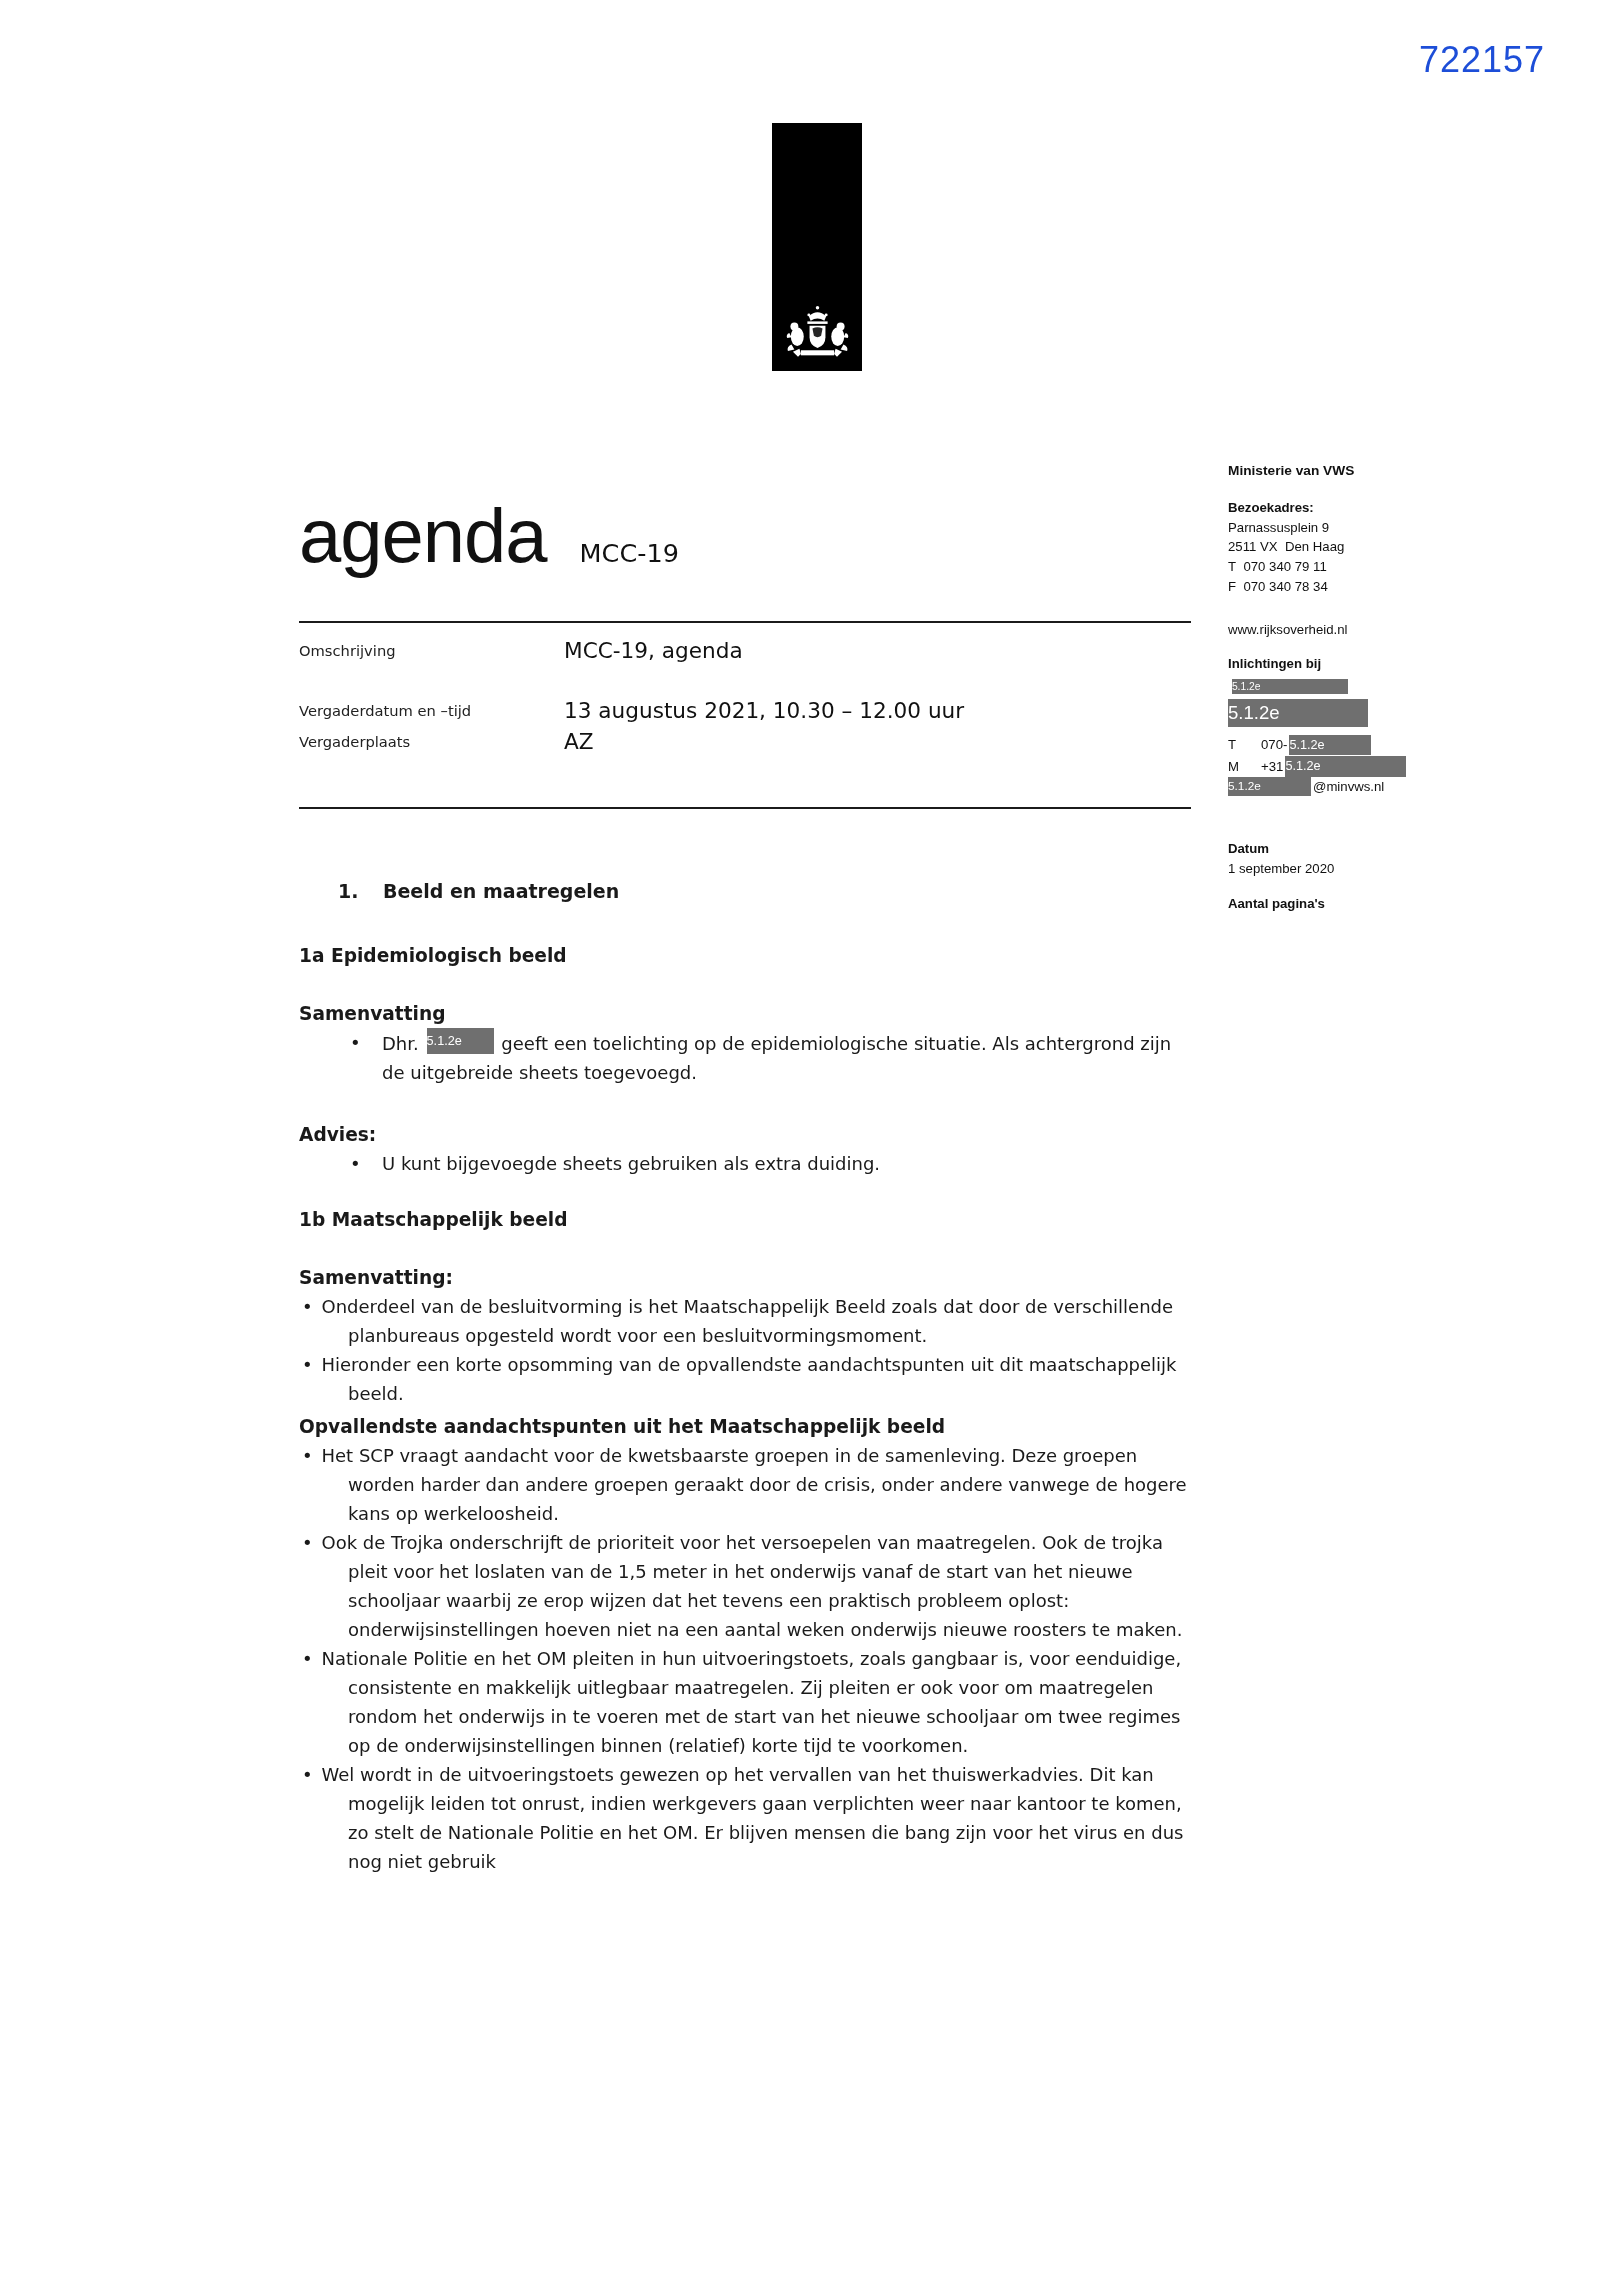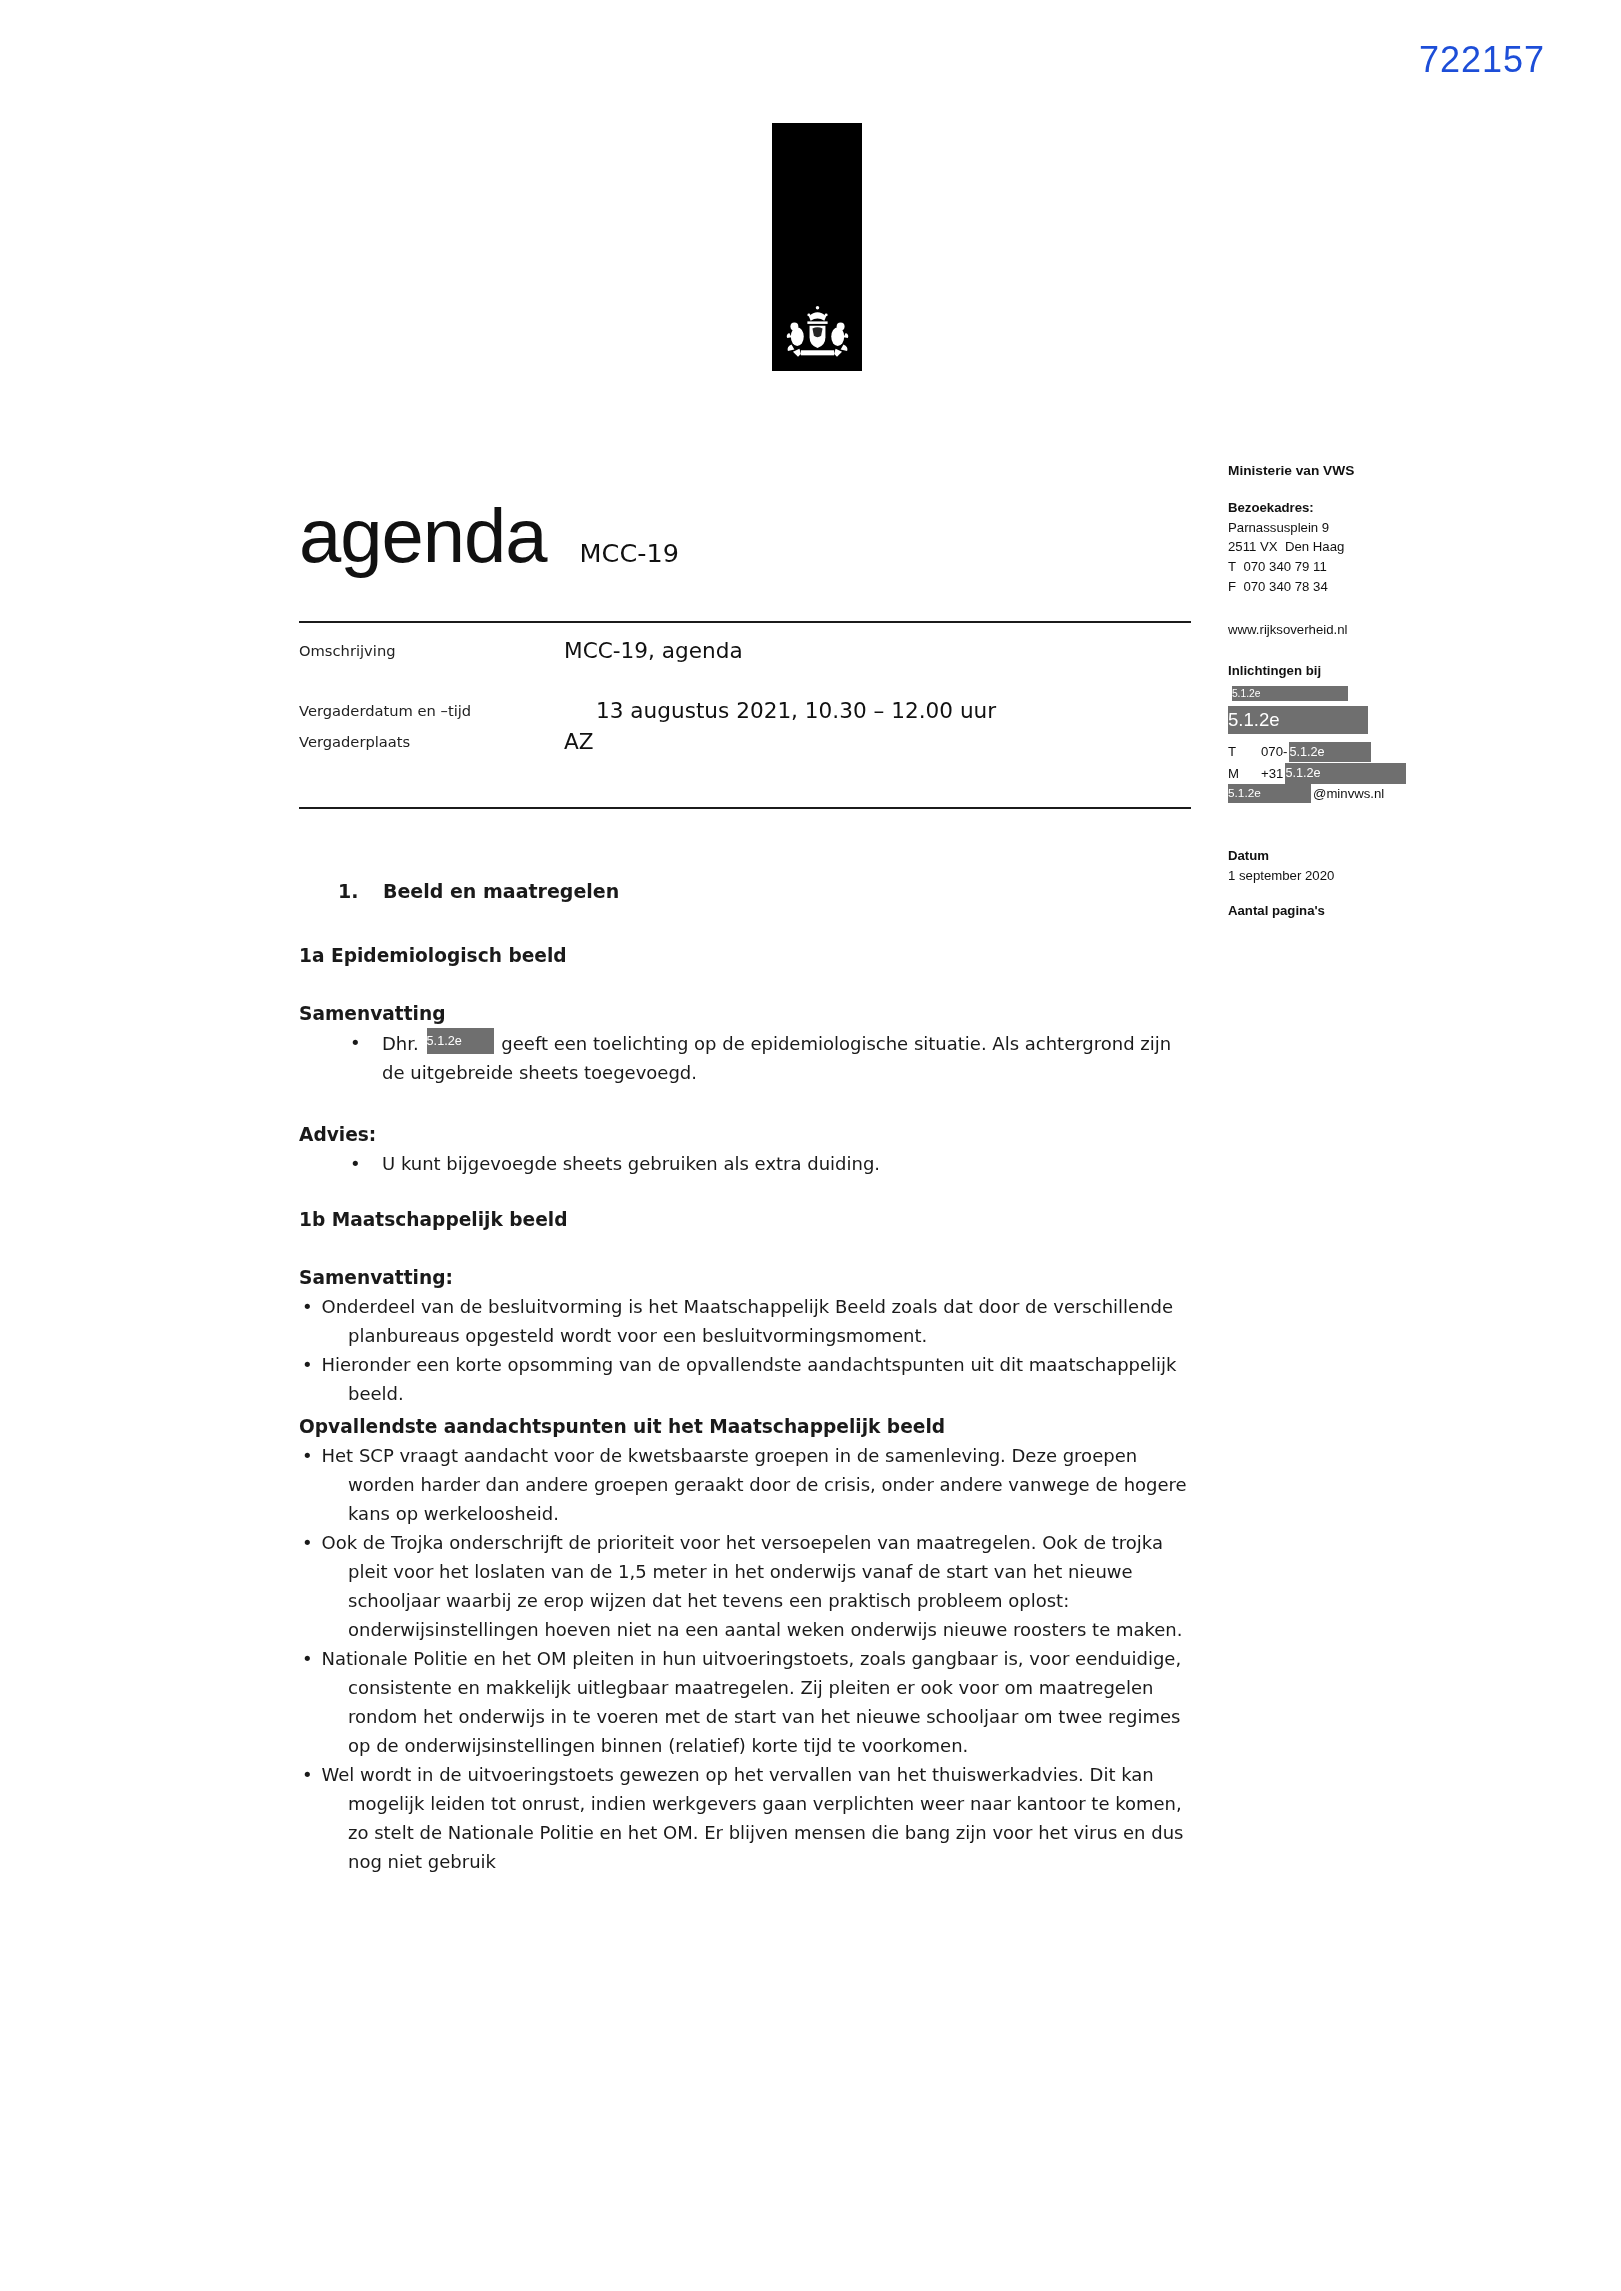--- a/index.html
+++ b/index.html
@@ -55,21 +55,21 @@
     color: #111;
   }
   .subtitle { font-size: 25.5px; margin-left: 33px; color: #111; }
 
   .rule { border: none; border-top: 2.9px solid #1b1b1b; margin: 0; }
   .rule1 { margin-top: 47px; }
   .rule2 { margin-top: 53px; }
 
   .meta { margin-top: 15.7px; }
   .meta-row { display: flex; align-items: center; }
-  .meta-row2 { margin-top: 35px; gap: 32px; }
+  .meta-row2 { margin-top: 35px; }
   .meta-row3 { margin-top: 5.9px; }
   .meta-label { width: 265px; flex: 0 0 265px; font-size: 14.7px; color: #222; }
   .meta-value { font-size: 21.6px; color: #111; }
 
   .bodytext { font-size: 18px; line-height: 29px; }
 
   .sec-heading {
     display: flex;
     font-weight: bold;
     font-size: 19px;
@@ -120,21 +120,21 @@
     font-family: "Liberation Sans", sans-serif;
     font-size: 13.2px;
     line-height: 19.6px;
     color: #111;
   }
   .sb-bold { font-weight: bold; }
   .sb-ministry { font-weight: bold; font-size: 13.7px; }
   .sb-org { margin-top: 37px; }
   .sb-address { margin-top: 17.6px; }
   .sb-site { margin-top: 23.5px; }
-  .sb-inl { margin-top: 22px; font-weight: bold; }
+  .sb-inl { margin-top: 15px; font-weight: bold; }
   .red1 { width: 116px; height: 15.7px; line-height: 15.7px; font-size: 10.3px; margin: 4.9px 0 0 3.9px; display: block; }
   .red2 { width: 140px; height: 27.4px; line-height: 27.4px; font-size: 18.6px; margin-top: 4.9px; display: block; }
   .contact-row { display: flex; align-items: center; }
   .row-t { margin-top: 7.8px; }
   .row-m { margin-top: 1px; }
   .row-e { margin-top: 0; }
   .c-letter { width: 33px; flex: 0 0 33px; }
   .red3 { width: 82px;  height: 20.6px; line-height: 20.6px; font-size: 12.7px; margin-left: 2px; }
   .red4 { width: 121px; height: 20.6px; line-height: 20.6px; font-size: 12.7px; margin-left: 2px; }
   .red5 { width: 83px;  height: 18.6px; line-height: 18.6px; font-size: 11.8px; margin-right: 2px; }

